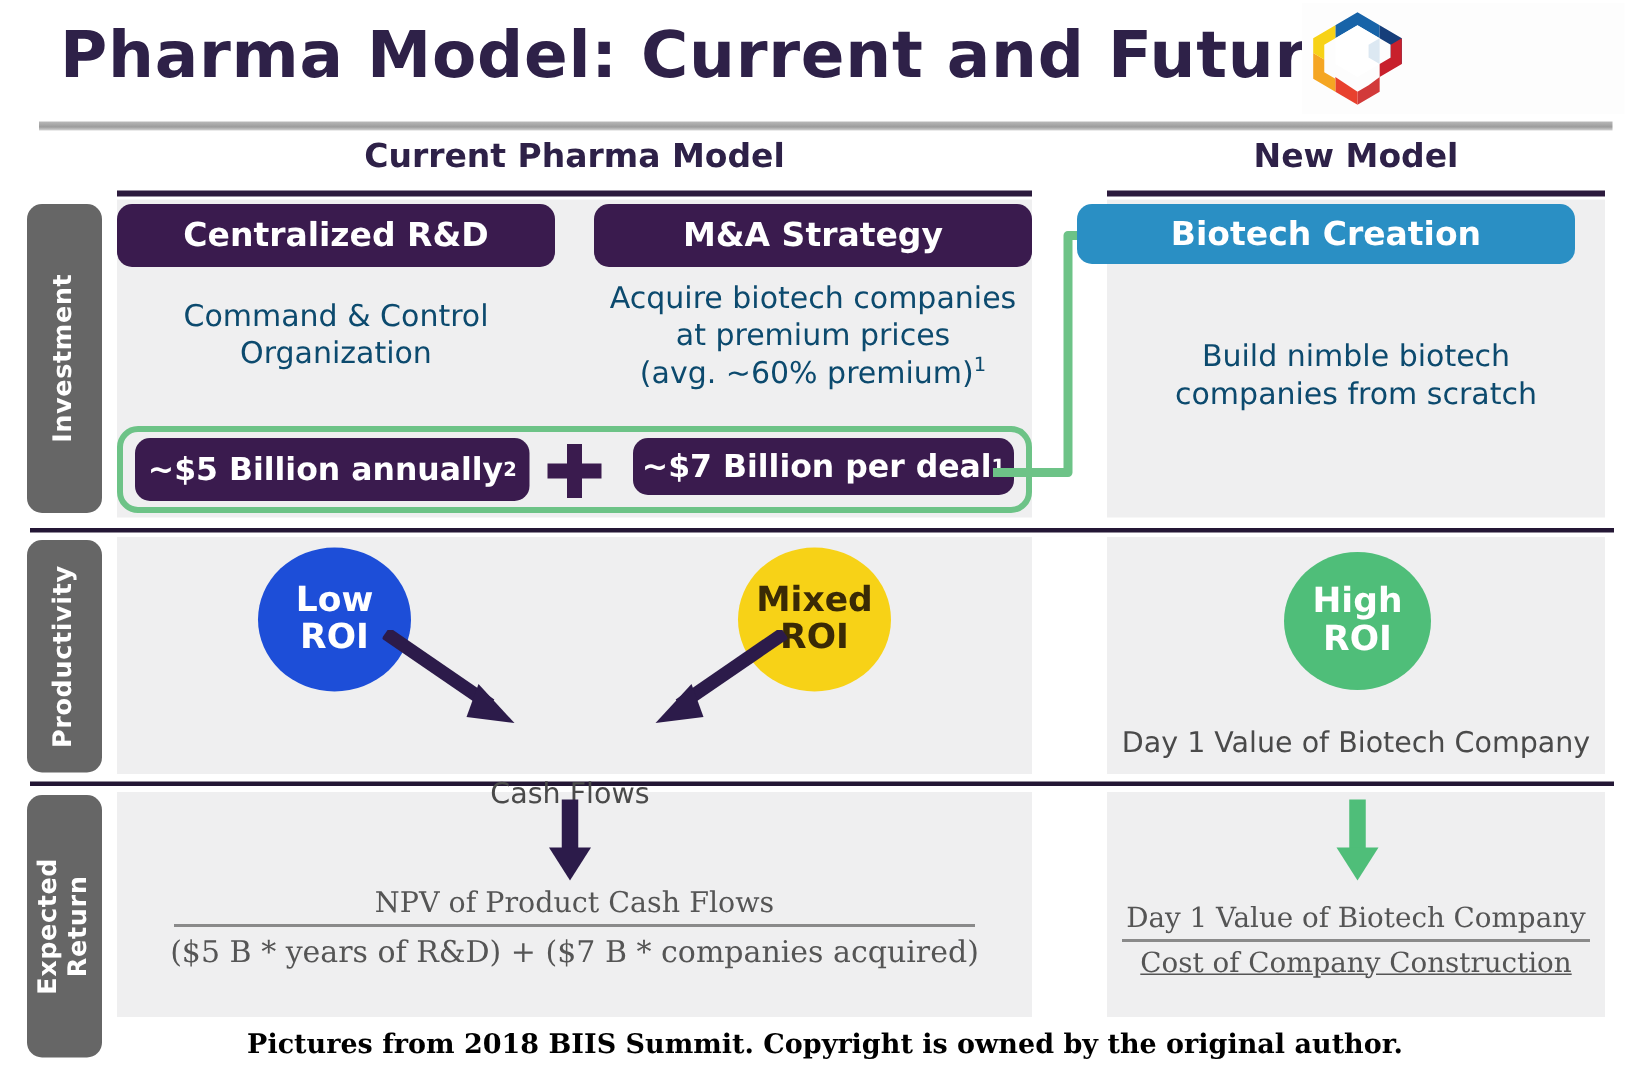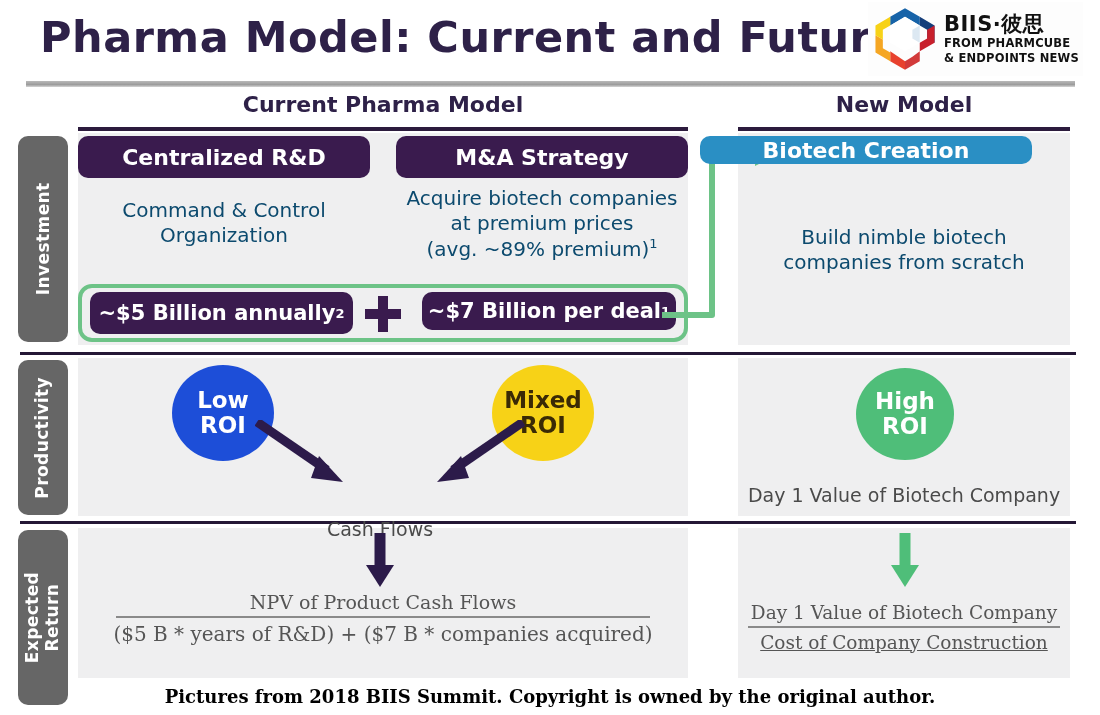--- a/index.html
+++ b/index.html
@@ -73,21 +73,21 @@
 
   
   .pill{
     position:absolute;background:#3A1B4E;border-radius:10px;
     display:flex;align-items:center;justify-content:center;
     color:#ffffff;font-weight:bold;text-align:center;
   }
   .pill.centralized{left:78px;top:136px;width:292px;height:42px;font-size:22px;}
   .pill.mna{left:396px;top:136px;width:292px;height:42px;font-size:22px;}
   .pill.blue{
-    left:700px;top:136px;width:332px;height:28px;font-size:22px;
+    left:718px;top:136px;width:332px;height:40px;font-size:22px;
     background:#2A8FC4;
   }
 
   .body-text{
     position:absolute;color:#0c4a6e;font-size:20px;line-height:1.25;text-align:center;
   }
   .bt-cmd{left:86px;top:198px;width:276px;}
   .bt-acq{left:388px;top:186px;width:308px;}
   .bt-build{left:744px;top:225px;width:320px;}
   .sup{font-size:13px;vertical-align:super;}
@@ -165,25 +165,20 @@
       <polygon points="74,16 98,30 98,58 86,51 86,37 74,30" fill="#163E7A"></polygon>
       <polygon points="98,30 98,58 74,72 74,58 86,51 86,37" fill="#C8202C"></polygon>
       <polygon points="74,72 74,88 50,102 50,88 62,81" fill="#D23A3A"></polygon>
       <polygon points="50,102 26,88 26,72 50,88" fill="#E8412E"></polygon>
       <polygon points="26,88 2,74 2,46 14,53 14,67 26,74" fill="#F5A623"></polygon>
       <polygon points="2,46 2,30 26,16 26,30 14,37 14,53" fill="#F7D217"></polygon>
       <polygon points="26,30 50,16 74,30 74,58 50,72 26,58" fill="#ffffff"></polygon>
       <polygon points="34,35 50,26 66,35 66,53 50,62 34,53" fill="#ffffff"></polygon>
       <polygon points="74,30 74,58 62,51 62,37" fill="#1763A8" opacity="0.15"></polygon>
     </svg>
-    <div class="logo-text">
-      <div class="logo-top">BIIS·彼思</div>
-      <div class="logo-sub1">FROM PHARMCUBE</div>
-      <div class="logo-sub2">&amp; ENDPOINTS NEWS</div>
-    </div>
   </div>
 
   <div class="header-rule"></div>
 
   <div class="col-head left">Current Pharma Model</div>
   <div class="col-head right">New Model</div>
   <div class="col-rule left"></div>
   <div class="col-rule right"></div>
 
   <div class="panel p-inv-left"></div>
@@ -216,21 +211,21 @@
 
   <div class="body-text bt-cmd">
     <span style="white-space:pre-line">Command &amp; Control
 Organization</span>
   </div>
 
   <div class="body-text bt-acq">
     <div>Acquire biotech companies</div>
     <div>at premium prices</div>
     <div>
-      <span>(avg. ~89% premium)</span><span class="sup">1</span>
+      <span>(avg. ~60% premium)</span><span class="sup">1</span>
     </div>
   </div>
 
   <div class="green-group"></div>
   <div class="pill money1">
     <span>~$5 Billion annually</span>
       <span class="sup">2</span>
   </div>
   <svg class="plus-sign" viewBox="0 0 40 40">
     <path d="M15,2 H25 V15 H38 V25 H25 V38 H15 V25 H2 V15 H15 Z" fill="#3A1B4E"></path>

